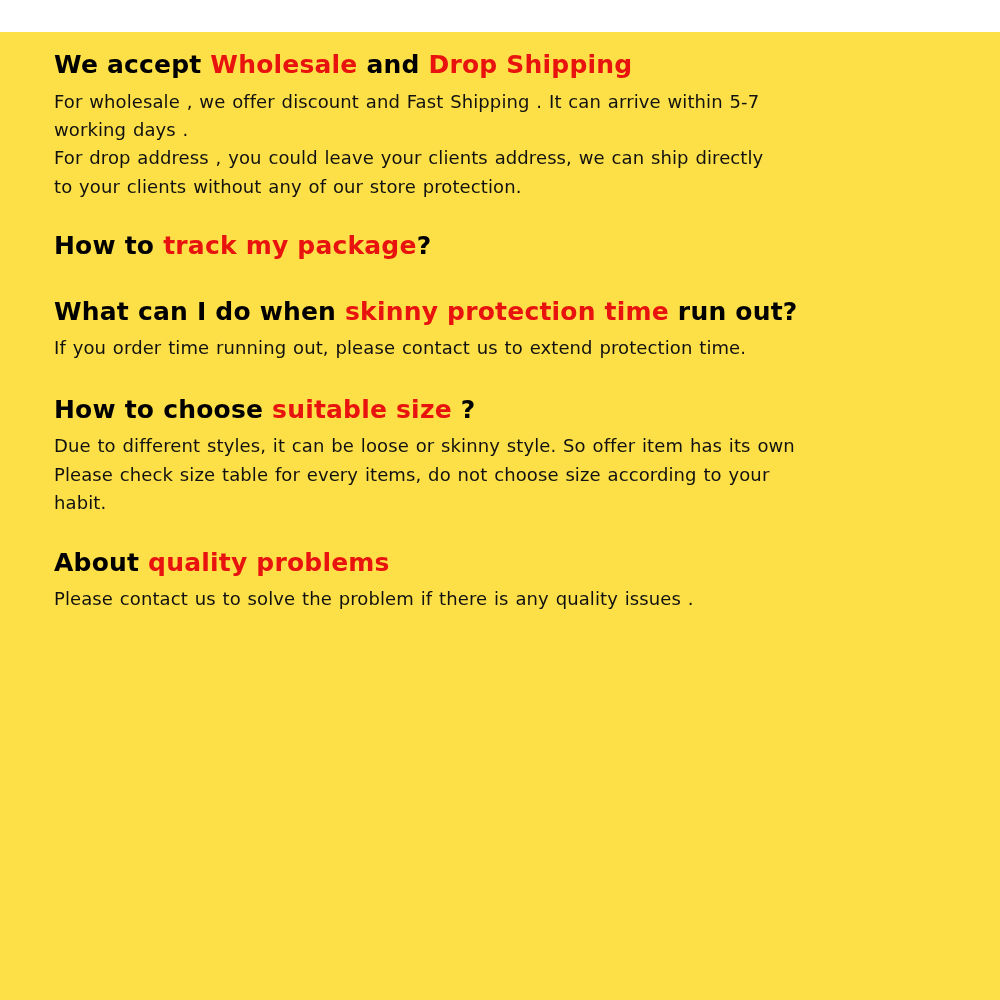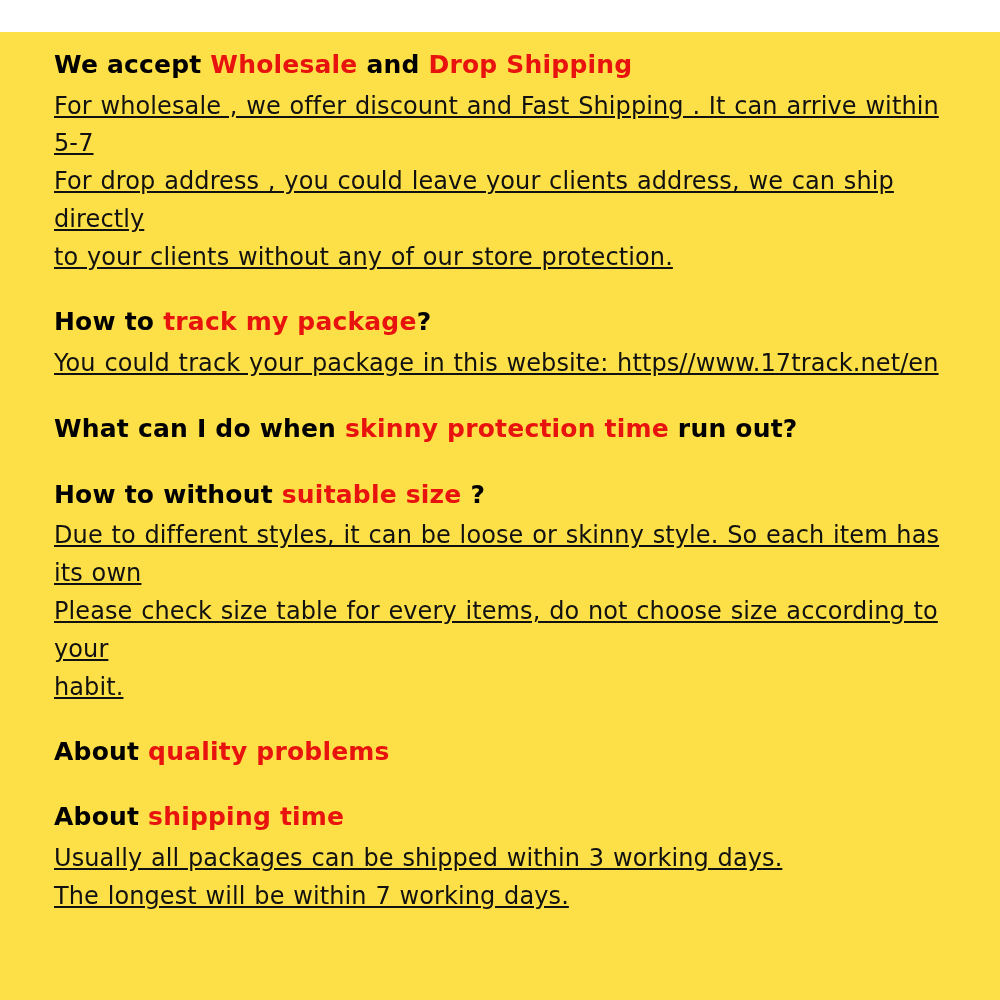--- a/index.html
+++ b/index.html
@@ -30,78 +30,72 @@
     font-weight: bold;
     color: #000000;
     line-height: 1.5;
     margin: 0 0 4px 0;
     letter-spacing: 0.2px;
   }
   .heading .red {
     color: #e8120e;
   }
   .body-line {
-    font-size: 24px;
+    font-size: 18px;
     color: #111111;
     line-height: 1.58;
     margin: 0;
     letter-spacing: 0.1px;
     word-spacing: 1px;
-    text-decoration: underline;
   }
   #s1 { margin-bottom: 26px; }
   #s2 { margin-bottom: 28px; }
   #s3 { margin-bottom: 28px; }
   #s4 { margin-bottom: 26px; }
   #s5 { margin-bottom: 28px; }
   #s6 { margin-bottom: 0; }
 </style>
 </head>
 <body>
 
 <div class="page">
 
   <div class="section" id="s1">
     <p class="heading">
       <span>We accept </span><span class="red">Wholesale</span><span> and </span><span class="red">Drop Shipping</span>
     </p>
     <p class="body-line">For wholesale , we offer discount and Fast Shipping . It can arrive within 5-7</p>
+    <p class="body-line">working days .</p>
     <p class="body-line">For drop address , you could leave your clients address, we can ship directly</p>
     <p class="body-line">to your clients without any of our store protection.</p>
   </div>
 
   <div class="section" id="s2">
     <p class="heading">
       <span>How to </span><span class="red">track my package</span><span>?</span>
     </p>
-    <p class="body-line">You could track your package in this website: https//www.17track.net/en</p>
   </div>
 
   <div class="section" id="s3">
     <p class="heading">
       <span>What can I do when </span><span class="red">skinny protection time</span><span> run out?</span>
     </p>
+    <p class="body-line">If you order time running out, please contact us to extend protection time.</p>
   </div>
 
   <div class="section" id="s4">
     <p class="heading">
-      <span>How to without </span><span class="red">suitable size</span><span> ?</span>
+      <span>How to choose </span><span class="red">suitable size</span><span> ?</span>
     </p>
-    <p class="body-line">Due to different styles, it can be loose or skinny style. So each item has its own</p>
+    <p class="body-line">Due to different styles, it can be loose or skinny style. So offer item has its own</p>
     <p class="body-line">Please check size table for every items, do not choose size according to your</p>
     <p class="body-line">habit.</p>
   </div>
 
   <div class="section" id="s5">
     <p class="heading">
       <span>About </span><span class="red">quality problems</span>
     </p>
+    <p class="body-line">Please contact us to solve the problem if there is any quality issues .</p>
   </div>
 
-  <div class="section" id="s6">
-    <p class="heading">
-      <span>About </span><span class="red">shipping time</span>
-    </p>
-    <p class="body-line">Usually all packages can be shipped within 3 working days.</p>
-    <p class="body-line">The longest will be within 7 working days.</p>
-  </div>
 
 </div>
 
 </body></html>

